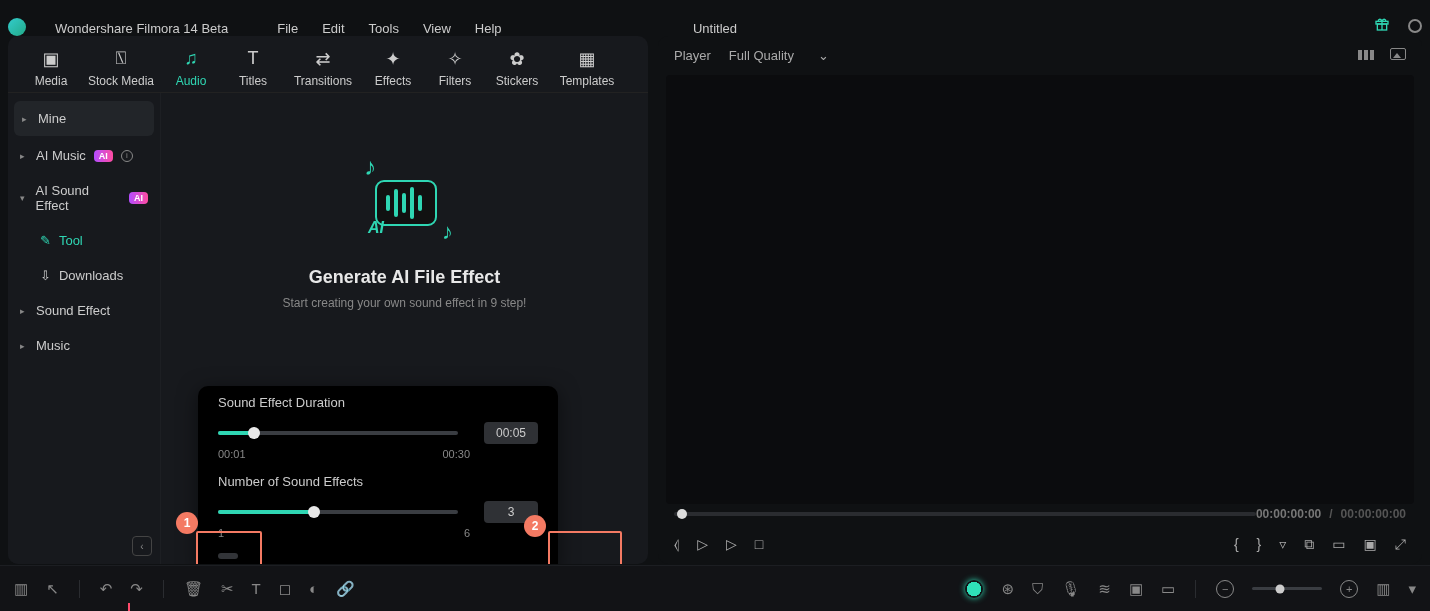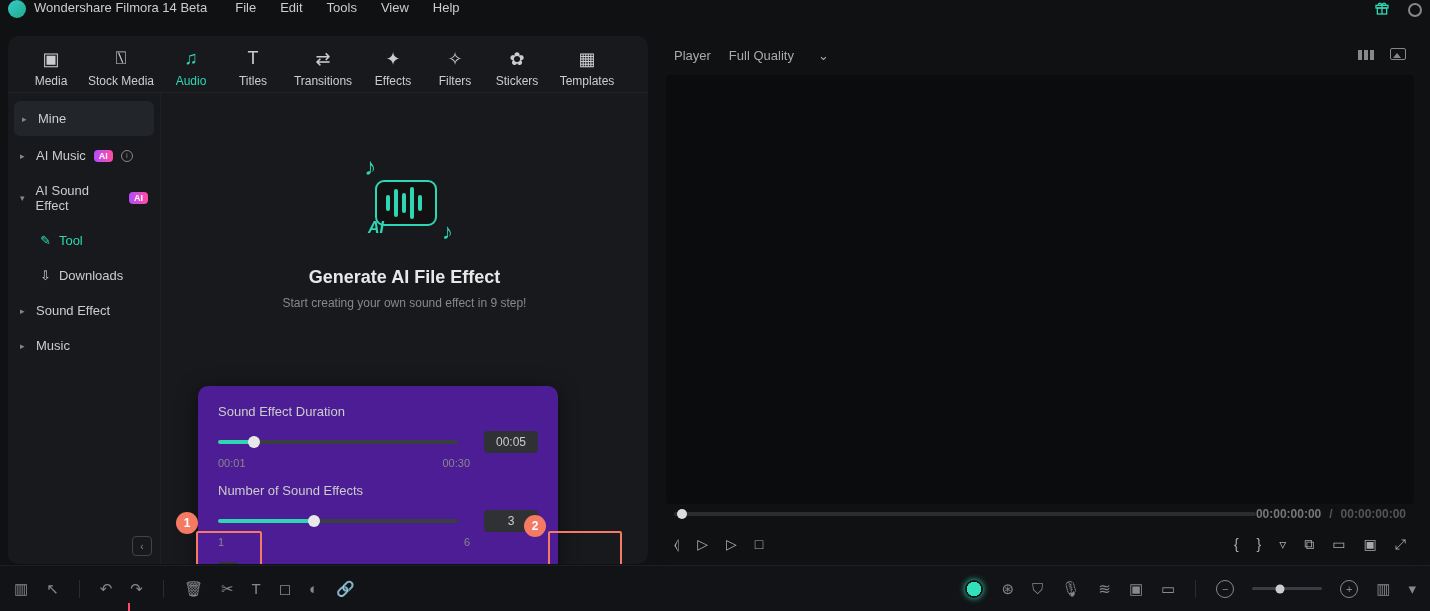--- a/index.html
+++ b/index.html
@@ -8,23 +8,24 @@
     background: #0f1113;
     font-family: -apple-system, "Segoe UI", Arial, sans-serif;
     color: #c8c8c8;
     font-size: 13px;
     overflow: hidden;
     position: relative;
   }
   
   .titlebar {
     height: 36px;
-    display: flex; align-items: flex-start;
+    display: flex; align-items: flex-end;
     padding: 0 8px;
     background: #0f1113;
+    gap: 21px;
   }
   .titlebar .logo {
     width: 18px; height: 18px; border-radius: 50%;
     background: linear-gradient(135deg,#3cc,#2a8);
     margin-right: 8px;
   }
   .titlebar .appname { color: #ccc; font-size: 13px; margin-right: 28px; }
   .titlebar .menu { display: flex; gap: 24px; color: #ccc; font-size: 13px; }
   .titlebar .menu span { cursor: pointer; }
   .titlebar .doc-title {
@@ -97,22 +98,22 @@
     padding-top: 60px;
   }
   .hero { display:flex;flex-direction:column;align-items:center; }
   .hero-img { width:140px;height:100px;position:relative; }
   .hero-title { color:#e8e8e8;font-size:18px;font-weight:600;margin-top:14px;}
   .hero-sub { color:#888;font-size:12px;margin-top:8px;}
 
   
   .popup {
     position:absolute; left:190px; top:350px;
-    width:360px; background:#4c1d95; border-radius:10px;
-    padding:18px 20px 14px 20px;
+    width:360px; background:#000000; border-radius:10px;
+    padding:9px 20px 14px 20px;
     box-shadow:0 4px 20px rgba(0,0,0,.5);
   }
   .popup .label { color:#ccc;font-size:13px;margin-bottom:12px; }
   .slider-row { display:flex;align-items:center;gap:26px;margin-bottom:4px;}
   .slider {
     flex:1; height:4px; background:#3a3d42; border-radius:2px; position:relative;
   }
   .slider .fill { position:absolute;left:0;top:0;bottom:0;background:#2fd6b3;border-radius:2px;}
   .slider .knob { position:absolute;top:50%;transform:translate(-50%,-50%);width:12px;height:12px;background:#e8e8e8;border-radius:50%;}
   .slider-val { width:54px;text-align:center;background:#2f3135;border-radius:4px;padding:4px 0;color:#ccc;font-size:12px;}
@@ -168,20 +169,21 @@
 <div class="titlebar">
   <div class="logo"></div>
   <span class="appname">Wondershare Filmora 14 Beta</span>
   <div class="menu">
     <span>File</span>
     <span>Edit</span>
     <span>Tools</span>
     <span>View</span>
     <span>Help</span>
   </div>
+  <span class="doc-title">Untitled</span>
   <div class="win-icons">
     <span class="icon gift-icon">
       <svg width="16" height="16" viewBox="0 0 24 24" fill="none" stroke="#2fd6b3" stroke-width="2">
           <rect x="3" y="8" width="18" height="4"></rect>
           <rect x="5" y="12" width="14" height="9"></rect>
           <path d="M12 8v13M12 8c-2-5-7-3-5 0M12 8c2-5 7-3 5 0"></path>
         </svg>
     </span>
     <span class="circle-icon"></span>
   </div>

